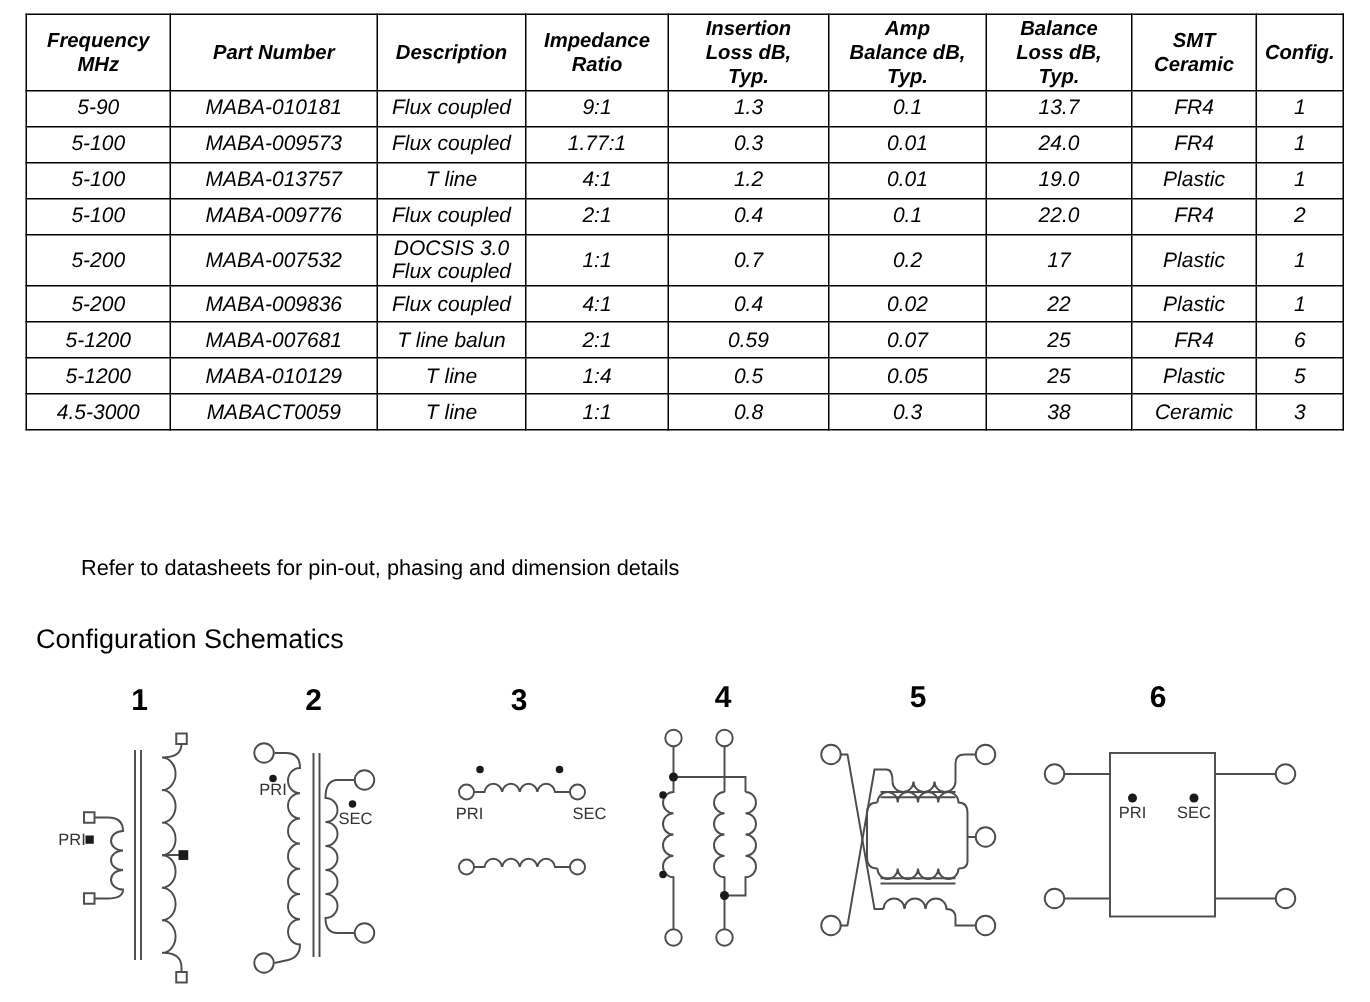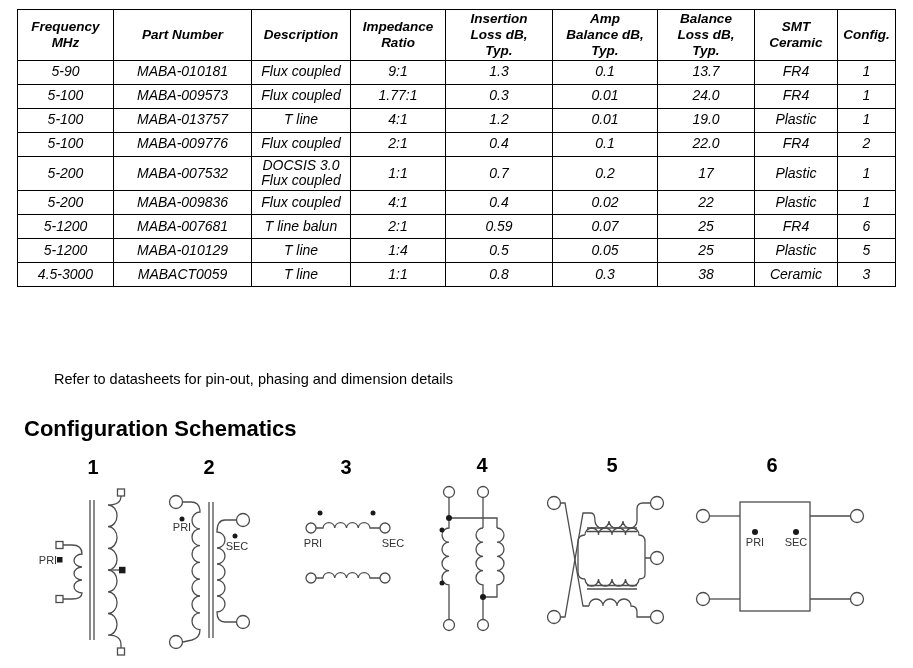--- a/index.html
+++ b/index.html
@@ -13,21 +13,21 @@
     border-collapse:collapse;table-layout:fixed;font-style:italic;
   }
   table.parts th, table.parts td{
     border:1.5px solid #000;text-align:center;vertical-align:middle;
     padding:1px 2px;white-space:pre-line;
   }
   table.parts th{font-size:13.5px;font-weight:bold;height:46px;line-height:1.18;}
   table.parts td{font-size:14px;height:21px;line-height:1.12;}
   
   .note{position:absolute;left:18px;top:371px;font-size:14.5px;margin-left:36px;}
-  .section-title{position:absolute;left:24px;top:416px;font-size:22px;font-weight:bold;}
+  .section-title{position:absolute;left:24px;top:416px;font-size:18px;font-weight:normal;}
   
   .schematic{position:absolute;}
   .sch-num{
     position:absolute;transform:translateX(-50%);
     font-size:20px;font-weight:bold;line-height:1;
   }
   .sch-label{
     position:absolute;transform:translateX(-50%);
     font-size:11px;color:#333;line-height:1;white-space:nowrap;
   }

